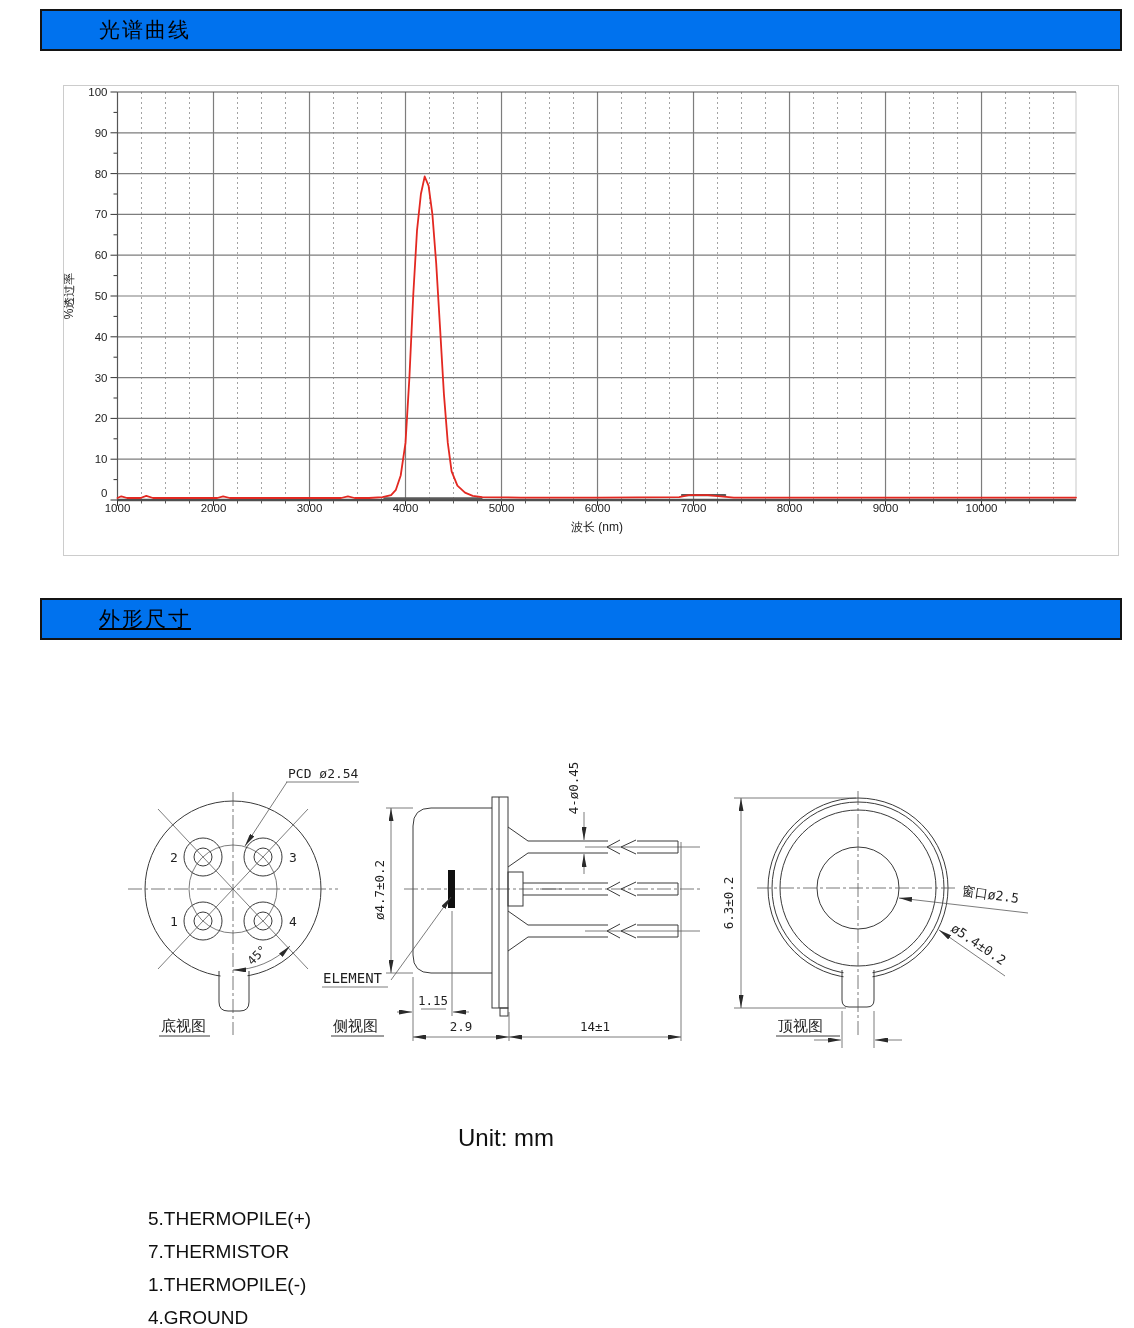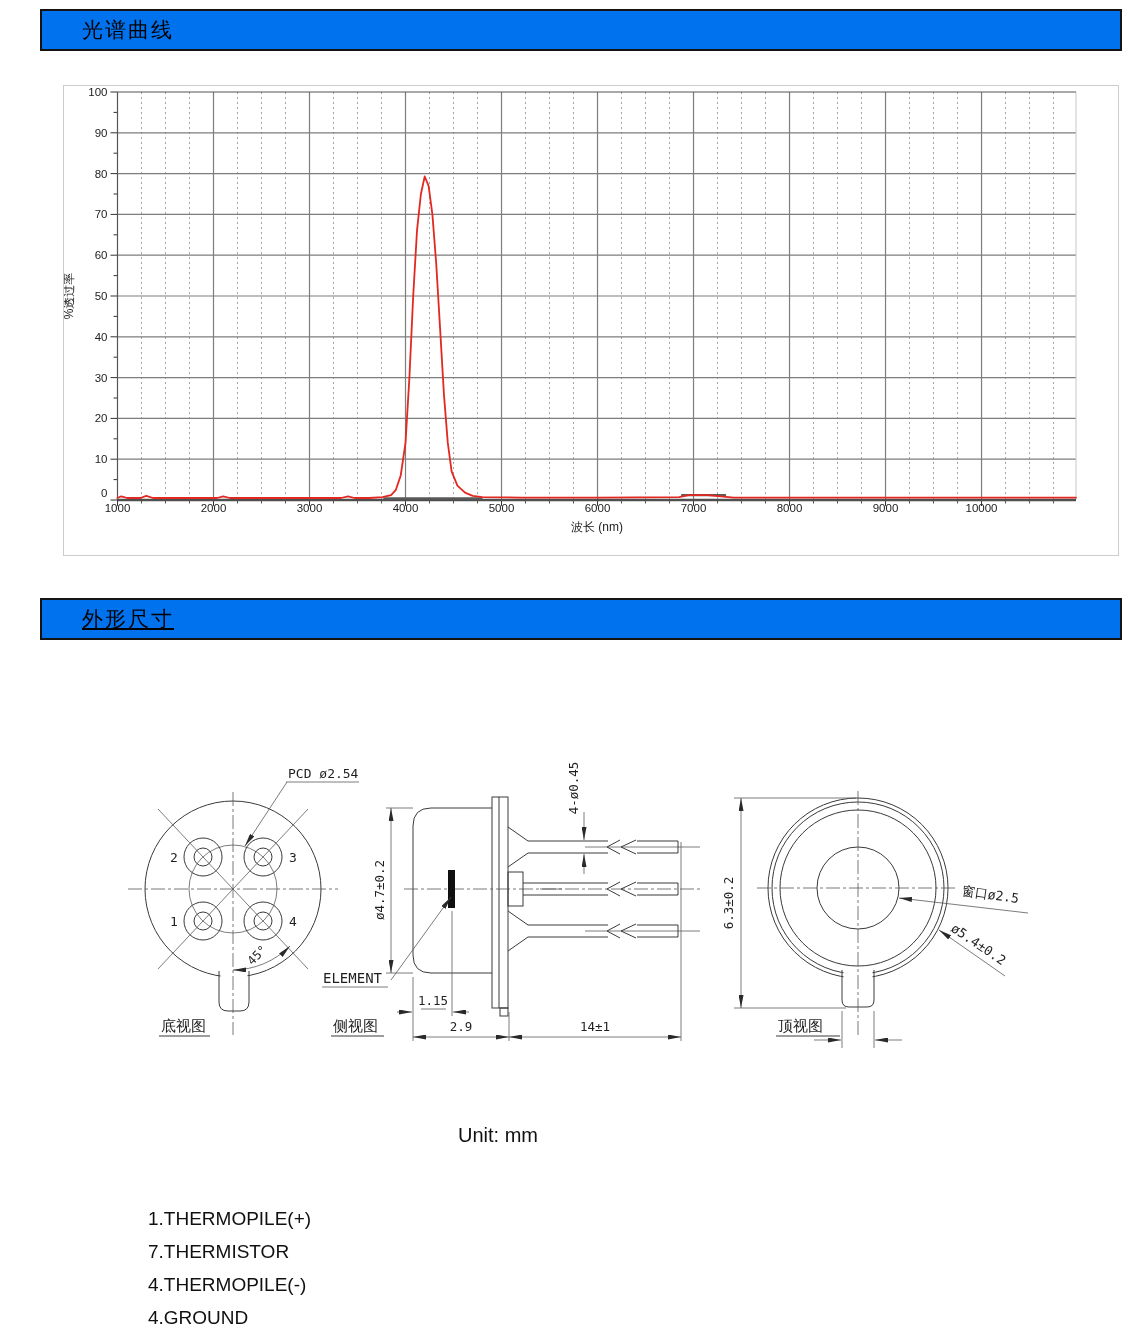--- a/index.html
+++ b/index.html
@@ -1,41 +1,41 @@
 <!DOCTYPE html>
 <html><head>
 <meta charset="utf-8">
 <style>
   html,body{margin:0;padding:0;background:#ffffff;}
   body{width:1134px;height:1328px;position:relative;font-family:"Liberation Sans",sans-serif;overflow:hidden;}
   .section-bar{
     position:absolute;left:40px;width:1082px;height:42px;
     box-sizing:border-box;border:2px solid #141414;
-    display:flex;align-items:center;padding-left:40px;
+    display:flex;align-items:center;padding-left:57px;
   }
   .section-bar .t{
     font-family:"Liberation Serif",serif;
     font-size:21px;color:#000;letter-spacing:2px;
   }
   #chart-box{
     position:absolute;left:63px;top:85px;width:1056px;height:471px;
     border:1px solid #cccccc;box-sizing:border-box;background:#fff;
   }
   #chart-box svg{display:block;}
   .tick{font-family:"Liberation Sans",sans-serif;font-size:11.5px;fill:#222;}
   .axis-title{font-family:"Liberation Sans",sans-serif;font-size:12px;fill:#222;}
   #drawings{position:absolute;left:0;top:730px;}
   .dwg{stroke:#3a3a3a;fill:none;stroke-width:1;}
   .dwg-thin{stroke:#5a5a5a;fill:none;stroke-width:0.8;}
   .cl{stroke:#555;fill:none;stroke-width:0.8;stroke-dasharray:14 3 3 3;}
   .mask{fill:#ffffff;stroke:none;}
   .cad{font-family:"DejaVu Sans Mono",monospace;fill:#1f1f1f;stroke:none;}
   .cjk{font-family:"Liberation Sans",sans-serif;fill:#1f1f1f;stroke:none;font-size:15px;}
   .solid-el{fill:#101010;stroke:none;}
-  #unit-label{position:absolute;left:458px;top:1124px;font-size:20px;color:#101010;}
+  #unit-label{position:absolute;left:458px;top:1124px;font-size:24px;color:#101010;}
   #pin-list{position:absolute;left:148px;top:1202px;font-size:19px;color:#101010;line-height:33px;}
 </style>
 </head>
 <body>
 
 <div class="section-bar" id="bar1" style="top: 9px; background: rgb(0, 114, 238);">
   <span class="t">光谱曲线</span>
 </div>
 
 <div id="chart-box">
@@ -342,17 +342,17 @@
     <line class="dwg-thin" x1="902" y1="1040" x2="875" y2="1040" marker-end="url(#arr)"></line>
 
     <text class="cjk" x="778" y="1031">顶视图</text>
     <line class="dwg" x1="776" y1="1036" x2="840" y2="1036"></line>
   </g>
 </svg>
 
 <div id="unit-label">Unit: mm</div>
 
 <div id="pin-list">
-  <div>1.THERMOPILE(+)</div>
+  <div>5.THERMOPILE(+)</div>
   <div>7.THERMISTOR</div>
-  <div>4.THERMOPILE(-)</div>
+  <div>1.THERMOPILE(-)</div>
   <div>4.GROUND</div>
 </div>
 
 </body></html>

